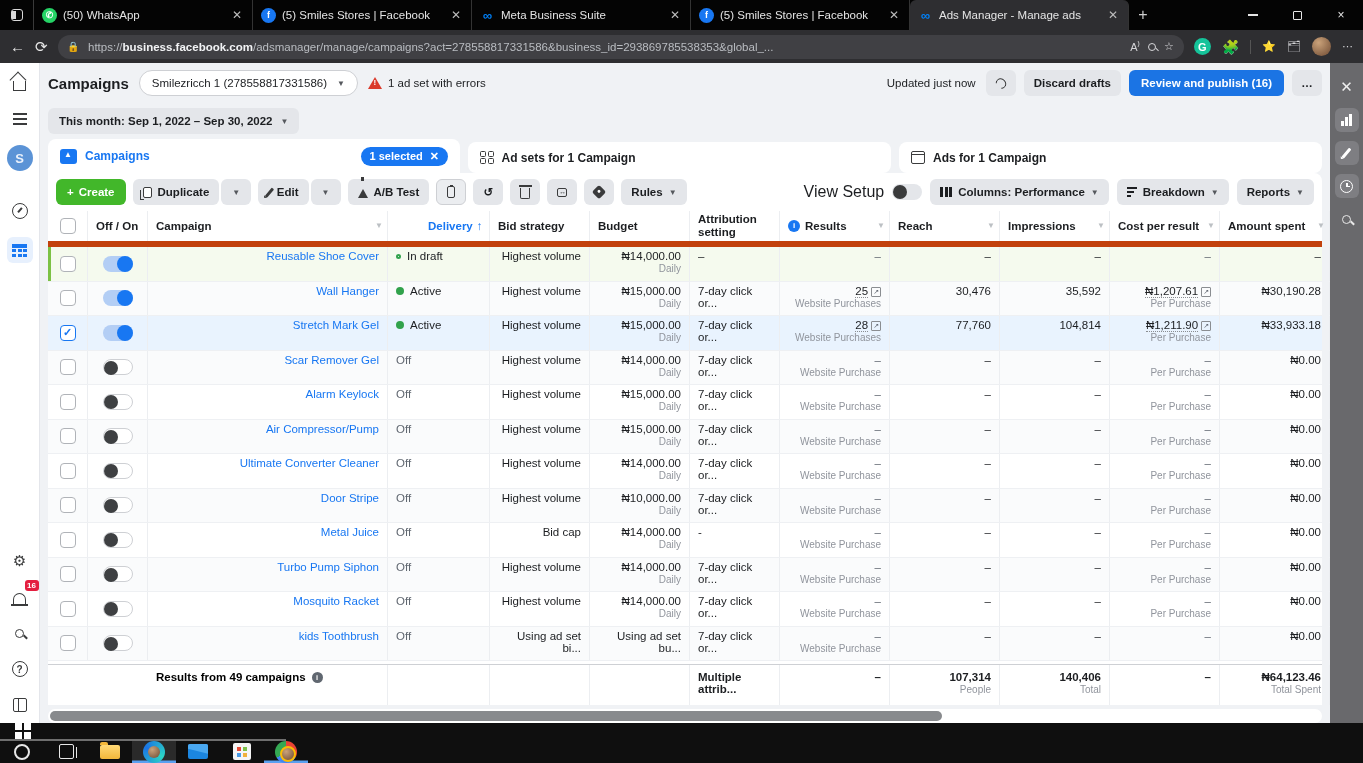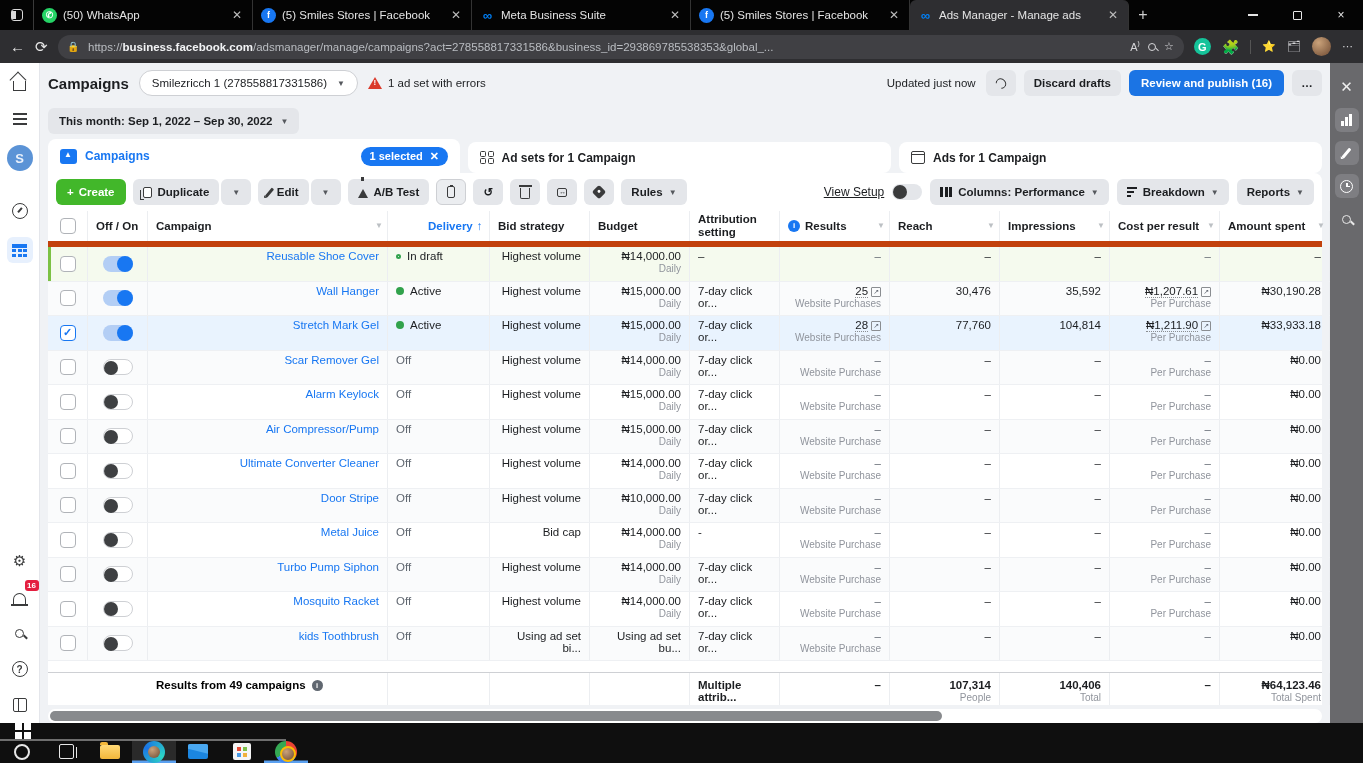--- a/index.html
+++ b/index.html
@@ -121,21 +121,21 @@
   .tag-ic:after{content:"";position:absolute;left:3px;top:3px;width:3px;height:3px;border-radius:50%;background:#fff;}
   .dev-ic{width:12px;height:9px;border:1.5px solid #3a3b3c;border-radius:2px;position:relative;}
   .dev-ic:after{content:"↔";position:absolute;font-size:7px;left:1px;top:-1px;color:#3a3b3c;}
   .flask{width:0;height:0;border-left:5px solid transparent;border-right:5px solid transparent;border-bottom:9px solid #3a3b3c;position:relative;margin-top:3px;}
   .flask:before{content:"";position:absolute;left:-1.5px;top:-12px;width:3px;height:4px;background:#3a3b3c;}
   .pencil-dk{width:2.5px;height:11px;background:#3a3b3c;transform:rotate(40deg);border-radius:1px;position:relative;}
   .pencil-dk:after{content:"";position:absolute;bottom:-4px;left:-1px;border:2.2px solid transparent;border-top-color:#3a3b3c;}
   .dupe-ic{width:9px;height:11px;border:1.5px solid #3a3b3c;border-radius:2px;position:relative;background:#fff;}
   .dupe-ic:before{content:"";position:absolute;left:-4px;top:2px;width:3px;height:9px;border-left:1.5px solid #3a3b3c;border-bottom:1.5px solid #3a3b3c;}
   .tb-right { margin-left:auto; display:flex; align-items:center; gap:8px; }
-  .vs-label { font-size:12px; color:#1c1e21;text-decoration:underline; }
+  .vs-label { font-size:16px; color:#1c1e21; }
   .toggle-sm { width:30px; height:16px; border-radius:9px; background:#e4e6ea; position:relative; }
   .toggle-sm:after{content:"";position:absolute;left:1px;top:1px;width:14px;height:14px;border-radius:50%;background:#3a3b3c;}
   .cols-ic{display:flex;gap:1.5px;} .cols-ic i{width:3px;height:10px;background:#1c1e21;display:block;}
   .bd-ic{display:flex;flex-direction:column;gap:1.5px;align-items:flex-start;} .bd-ic i{height:2.5px;background:#1c1e21;display:block;}
 
   
   .table-wrap { background:#fff; margin-right:8px; flex:1; display:flex; flex-direction:column; min-height:0; }
   :root { --cols:40px 60px 240px 102px 100px 100px 90px 110px 110px 110px 110px 110px; }
   .t-head,.t-row,.t-foot { display:grid; grid-template-columns:var(--cols); }
   .t-head { height:36px; border-bottom:6px solid #c2410c; }
@@ -160,21 +160,21 @@
   .dot { width:8px; height:8px; border-radius:50%; background:#31a24c; flex:0 0 8px; }
   .dot.hollow { background:#fff; border:2px solid #31a24c; width:5px; height:5px; flex-basis:5px; }
   .cbx { width:16px; height:16px; border:1px solid #b0b3b8; border-radius:4px; background:#fff; display:flex; align-items:center; justify-content:center; }
   .cbx.checked { border-color:#1877f2; color:#1877f2; font-size:11px; font-weight:bold; }
   .sw { width:30px; height:16px; border-radius:9px; position:relative; }
   .sw.on { background:#b3cef5; } .sw.on:after{content:"";position:absolute;right:0px;top:0px;width:16px;height:16px;border-radius:50%;background:#1877f2;}
   .sw.off { background:#fff; border:1px solid #ced0d4; } .sw.off:after{content:"";position:absolute;left:0px;top:0.5px;width:14px;height:14px;border-radius:50%;background:#3e4042;}
   .linkval { border-bottom:1px dotted #8a8d91; }
   .extlink { display:inline-block; font-size:7px; border:1px solid #8a8d91; border-radius:1px; padding:0 1px; color:#606770; margin-left:3px; vertical-align:1px; }
   .dash { color:#606770; }
-  .t-foot { height:33px; border-top:1px solid #ced0d4; background:#fff; }
+  .t-foot { height:41px; border-top:1px solid #ced0d4; background:#fff; }
   .tf { padding:6px 8px 0; font-size:11.5px; border-right:1px solid #eceef1; }
   .tf.right { text-align:right; }
   .tf b { font-weight:bold; color:#1c1e21; }
   .foot-label { font-weight:bold; display:flex; gap:6px; align-items:center; }
   .info-dark { width:11px; height:11px; border-radius:50%; background:#606770; color:#fff; font-size:7.5px; font-weight:bold; display:inline-flex; align-items:center; justify-content:center; }
 
   .hscroll { height:14px; margin:4px 8px 0 0; background:#fff; border-radius:7px; position:relative; }
   .hthumb { position:absolute; left:2px; top:2px; height:10px; width:70%; background:#888a8d; border-radius:5px; }
 
   

